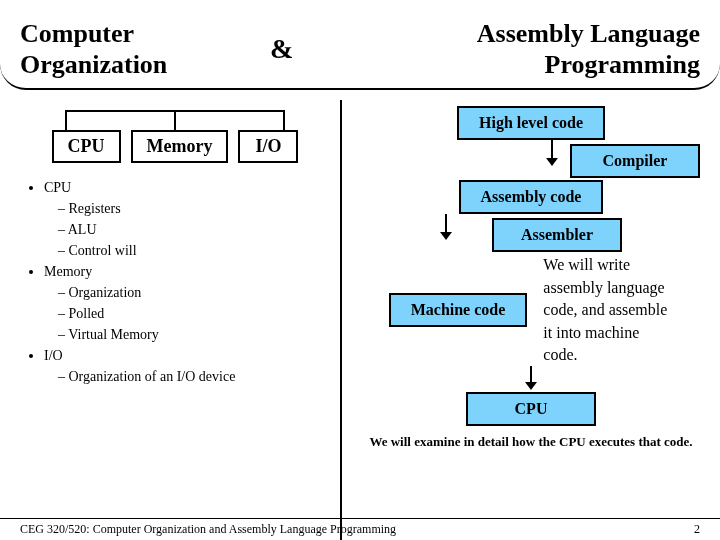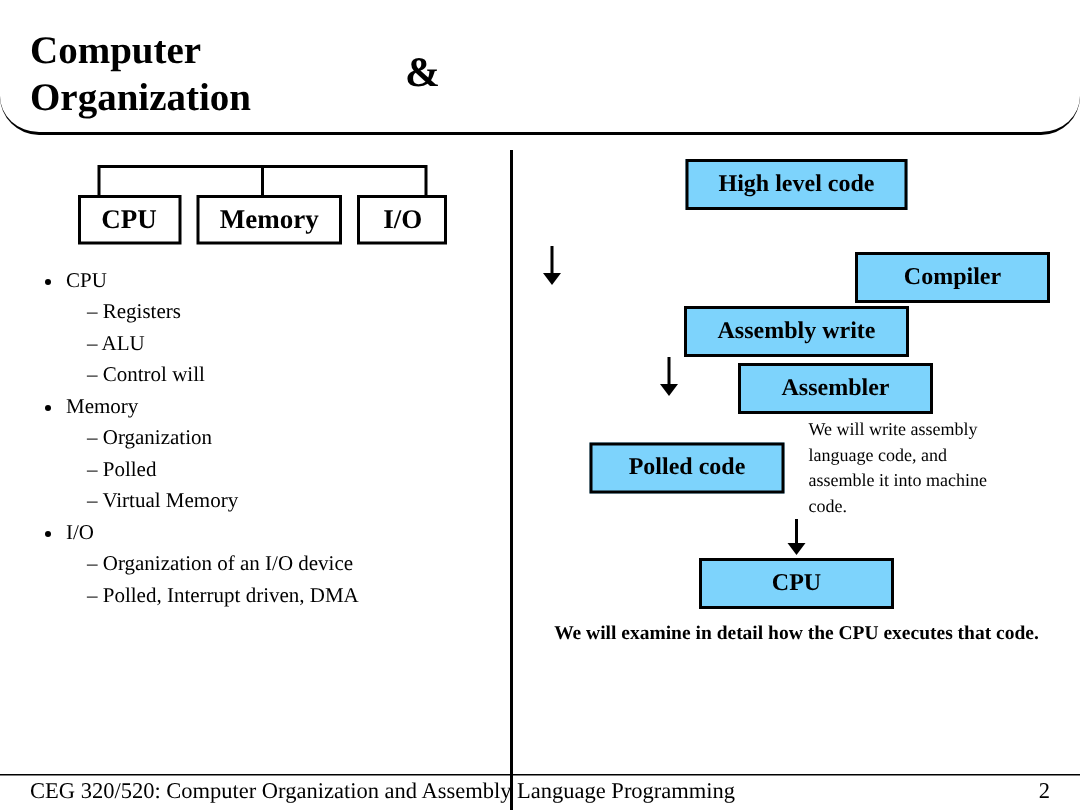--- a/index.html
+++ b/index.html
@@ -115,21 +115,21 @@
     
     .footer {
       position: absolute;
       bottom: 0;
       left: 0;
       right: 0;
       border-top: 1px solid #000;
       display: flex;
       justify-content: space-between;
       padding: 3px 20px;
-      font-size: 15px;
+      font-size: 12px;
     }
 
     
     .right-panel {
       flex: 1;
       padding-left: 20px;
       padding-top: 0;
       border-left: 2px solid #000;
       display: flex;
       flex-direction: column;
@@ -141,21 +141,21 @@
     .flow-box {
       border: 2px solid #000;
       padding: 6px 20px;
       font-size: 16px;
       font-weight: bold;
       text-align: center;
       background: #7dd3fc;
       min-width: 130px;
     }
     .flow-side-text {
-      font-size: 12px;
+      font-size: 16px;
       max-width: 130px;
       line-height: 1.4;
     }
 
     
     .examine-text {
       font-size: 13px;
       font-weight: bold;
       margin-top: 8px;
       text-align: left;
@@ -164,20 +164,24 @@
   </style>
 </head>
 <body>
 
 <div class="header">
   <div class="header-left">
     <span>Computer</span><br>
     <span>Organization</span>
   </div>
   <div class="header-ampersand">&amp;</div>
+  <div class="header-right">
+    <span>Assembly Language</span><br>
+    <span>Programming</span>
+  </div>
 </div>
 
 <div class="main">
 
   <div class="left-panel">
 
     <div class="diagram">
       <div class="diagram-top-line">
 
         <div class="diagram-connectors">
@@ -197,50 +201,49 @@
       <li><span>CPU</span></li>
       <li class="no-bullet"><span>Registers</span></li>
       <li class="no-bullet"><span>ALU</span></li>
       <li class="no-bullet"><span>Control will</span></li>
       <li><span>Memory</span></li>
       <li class="no-bullet"><span>Organization</span></li>
       <li class="no-bullet"><span>Polled</span></li>
       <li class="no-bullet"><span>Virtual Memory</span></li>
       <li><span>I/O</span></li>
       <li class="no-bullet"><span>Organization of an I/O device</span></li>
-      <li class="no-bullet"><span>Polled, Interrupt driven, DMA</span></li>
     </ul>
   </div>
 
   <div class="right-panel">
 
     <div class="flow-box">High level code</div>
 
-    <div style="display:flex;align-items:flex-start;width:100%;justify-content:space-between;gap:12px;margin-top:24px;">
+    <div style="display:flex;align-items:flex-start;width:100%;justify-content:flex-end;gap:12px;">
       <div style="display:flex;flex-direction:column;align-items:center;">
         <div style="width:2px;height:18px;background:#000;"></div>
         <div style="width:0;height:0;border-left:6px solid transparent;border-right:6px solid transparent;border-top:8px solid #000;"></div>
       </div>
 
       <div class="flow-box" style="margin-top:4px;">Compiler</div>
     </div>
 
-    <div class="flow-box" style="margin-top:2px;">Assembly write</div>
+    <div class="flow-box" style="margin-top:2px;">Assembly code</div>
 
     <div style="display:flex;align-items:flex-start;width:100%;justify-content:center;gap:12px;">
       <div style="display:flex;flex-direction:column;align-items:center;">
         <div style="width:2px;height:18px;background:#000;"></div>
         <div style="width:0;height:0;border-left:6px solid transparent;border-right:6px solid transparent;border-top:8px solid #000;"></div>
       </div>
 
       <div class="flow-box" style="margin-top:4px;margin-left:28px;">Assembler</div>
     </div>
 
     <div style="display:flex;align-items:center;justify-content:center;gap:16px;width:100%;margin-top:2px;">
-      <div class="flow-box">Polled code</div>
+      <div class="flow-box">Machine code</div>
       <div class="flow-side-text">We will write assembly language code, and assemble it into machine code.</div>
     </div>
 
     <div style="display:flex;flex-direction:column;align-items:center;">
       <div style="width:2px;height:16px;background:#000;"></div>
       <div style="width:0;height:0;border-left:6px solid transparent;border-right:6px solid transparent;border-top:8px solid #000;"></div>
     </div>
 
     <div class="flow-box" style="margin-top:2px;">CPU</div>
 

